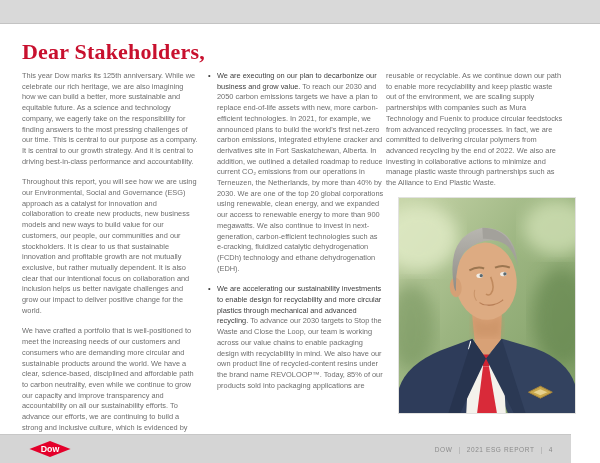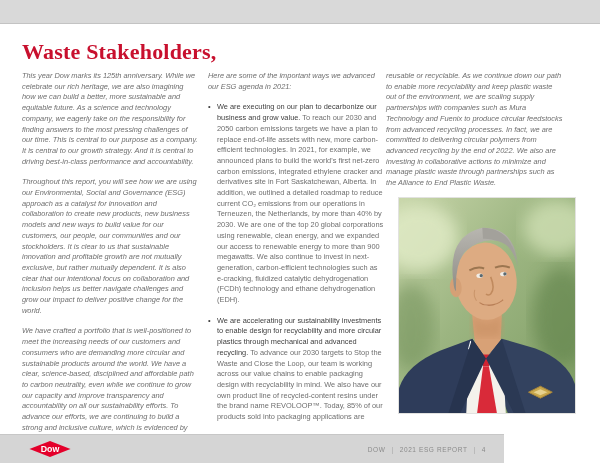--- a/index.html
+++ b/index.html
@@ -12,56 +12,55 @@
 
   .page-title { position:absolute; left:22px; top:39px;
                 font-family:"Liberation Serif", serif; font-weight:700;
                 font-size:22px; letter-spacing:0.2px; color:#c8102e; }
 
   .col { position:absolute; top:71px; font-size:7.4px; line-height:10.7px;
          color:#6e6e6e; text-align:left; }
   .col-1 { left:22px;  width:176px; }
   .col-2 { left:208px; width:177px; }
   .col-3 { left:386px; width:178px; }
-  .col p { margin:0 0 10px 0;font-style:italic; }
+  .col p { margin:0 0 10px 0; }
 
   .bullet { position:relative; padding-left:9px; margin:0 0 10px 0; }
   .bullet .bullet-marker { position:absolute; left:0; top:0; color:#3d3d3d; }
   .lead { font-weight:normal; color:#3d3d3d; }
 
   .photo-frame { position:absolute; left:398px; top:197px; width:178px; height:217px;
                  border:1px solid #e2e2e0; background:#fff; }
   .photo-frame svg { display:block; width:100%; height:100%; }
 
-  .footer-bar { position:absolute; left:0; top:434px; width:504px; height:29px;
+  .footer-bar { position:absolute; left:0; top:434px; width:571px; height:29px;
                 background:#d5d5d5; border-top:1px solid #c7c7c7;
                 display:flex; align-items:center; justify-content:space-between;
                 padding:0 18px 0 28px; }
   .dow-logo { width:44px; height:18px; }
   .footer-meta { display:flex; align-items:center; gap:6px;
                  font-size:6.5px; letter-spacing:0.6px; color:#8b8b8b; }
   .footer-meta .sep { color:#a5a5a5; }
 </style>
 </head>
 <body>
 
 <div class="page">
 
   <div class="top-bar"></div>
 
-  <h1 class="page-title">Waste Stakeholders,</h1>
+  <h1 class="page-title">Dear Stakeholders,</h1>
 
   <div class="col col-1">
     <p>This year Dow marks its 125th anniversary. While we celebrate our rich heritage, we are also imagining how we can build a better, more sustainable and equitable future. As a science and technology company, we eagerly take on the responsibility for finding answers to the most pressing challenges of our time. This is central to our purpose as a company. It is central to our growth strategy. And it is central to driving best-in-class performance and accountability.</p>
     <p>Throughout this report, you will see how we are using our Environmental, Social and Governance (ESG) approach as a catalyst for innovation and collaboration to create new products, new business models and new ways to build value for our customers, our people, our communities and our stockholders. It is clear to us that sustainable innovation and profitable growth are not mutually exclusive, but rather mutually dependent. It is also clear that our intentional focus on collaboration and inclusion helps us better navigate challenges and grow our impact to deliver positive change for the world.</p>
     <p>We have crafted a portfolio that is well-positioned to meet the increasing needs of our customers and consumers who are demanding more circular and sustainable products around the world. We have a clear, science-based, disciplined and affordable path to carbon neutrality, even while we continue to grow our capacity and improve transparency and accountability on all our sustainability efforts. To advance our efforts, we are continuing to build a strong and inclusive culture, which is evidenced by our recognition as the only materials science company to earn a place on the Great Place to Work and Fortune 100 Best Companies to Work For list. At the same time, we know that best-in-class governance</p>
   </div>
 
   <div class="col col-2">
-    <p>Here are some of the important ways we advanced our ESG agenda in 2021:</p>
     <div class="bullet">
       <span class="bullet-marker">•</span>
       <span class="lead">We are executing on our plan to decarbonize our business and grow value.</span><span> To reach our 2030 and 2050 carbon emissions targets we have a plan to replace end-of-life assets with new, more carbon-efficient technologies. In 2021, for example, we announced plans to build the world's first net-zero carbon emissions, integrated ethylene cracker and derivatives site in Fort Saskatchewan, Alberta. In addition, we outlined a detailed roadmap to reduce current CO₂ emissions from our operations in Terneuzen, the Netherlands, by more than 40% by 2030. We are one of the top 20 global corporations using renewable, clean energy, and we expanded our access to renewable energy to more than 900 megawatts. We also continue to invest in next-generation, carbon-efficient technologies such as e-cracking, fluidized catalytic dehydrogenation (FCDh) technology and ethane dehydrogenation (EDH).</span>
     </div>
     <div class="bullet">
       <span class="bullet-marker">•</span>
       <span class="lead">We are accelerating our sustainability investments to enable design for recyclability and more circular plastics through mechanical and advanced recycling.</span><span> To advance our 2030 targets to Stop the Waste and Close the Loop, our team is working across our value chains to enable packaging design with recyclability in mind. We also have our own product line of recycled-content resins under the brand name REVOLOOP™. Today, 85% of our products sold into packaging applications are</span>
     </div>
   </div>
 

